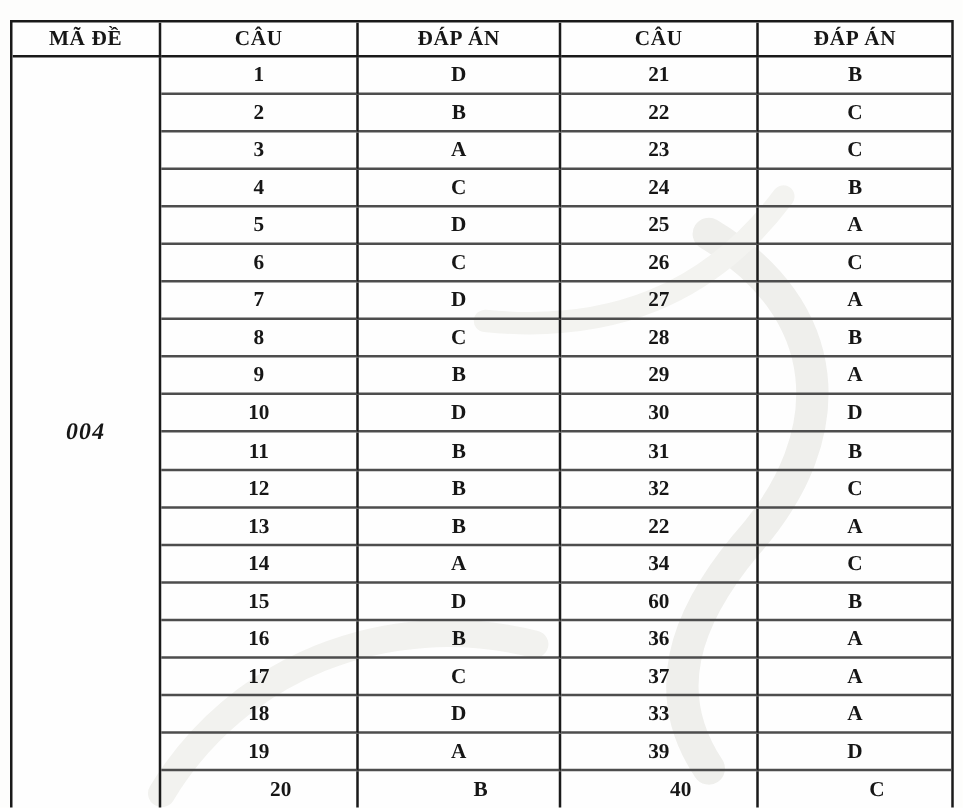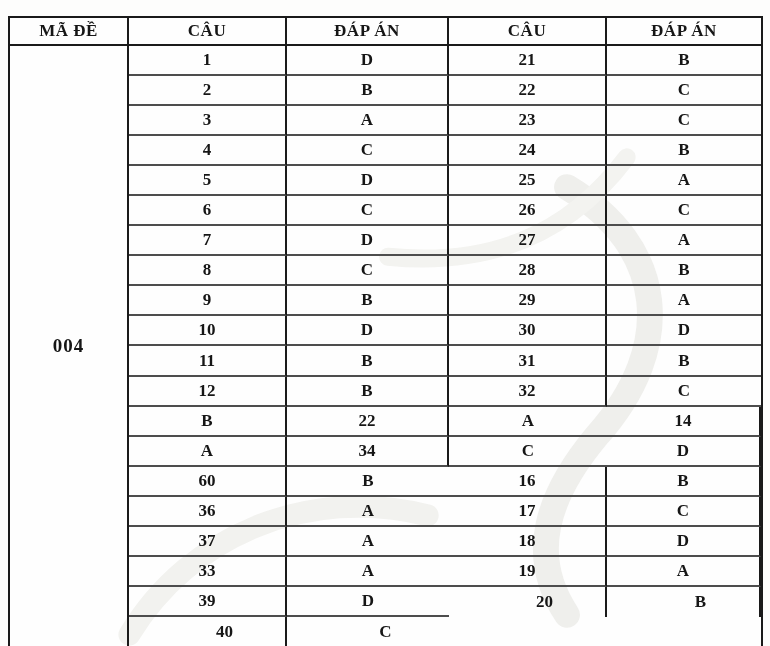--- a/index.html
+++ b/index.html
@@ -65,20 +65,21 @@
     border-bottom: 2px solid #4d4d4d;
   }
   .lastrow { border-bottom: none; margin-left: 35px; }
   
   .code-cell {
     grid-column: 1;
     grid-row: 2 / span 20;
     font-size: 19px;
     letter-spacing: 1px;
     border-right: 2px solid #1a1a1a;
+    font-style: italic;
   }
 </style>
 </head>
 <body>
 
 <div class="page">
   <div class="answer-table">
 
     <svg class="watermark" viewBox="0 0 755 633" xmlns="http://www.w3.org/2000/svg">
       <path d="M 560 170 C 660 230, 670 330, 590 420 C 540 480, 520 540, 560 600" fill="none" stroke="#efefec" stroke-width="26" stroke-linecap="round"></path>
@@ -149,29 +150,31 @@
       <div class="cell dcell vline">11</div>
       <div class="cell dcell vline">B</div>
       <div class="cell dcell vline">31</div>
       <div class="cell dcell">B</div>
 
       <div class="cell dcell vline">12</div>
       <div class="cell dcell vline">B</div>
       <div class="cell dcell vline">32</div>
       <div class="cell dcell">C</div>
 
+      <div class="cell dcell vline">13</div>
       <div class="cell dcell vline">B</div>
       <div class="cell dcell vline">22</div>
       <div class="cell dcell">A</div>
 
       <div class="cell dcell vline">14</div>
       <div class="cell dcell vline">A</div>
       <div class="cell dcell vline">34</div>
       <div class="cell dcell">C</div>
 
+      <div class="cell dcell vline">15</div>
       <div class="cell dcell vline">D</div>
       <div class="cell dcell vline">60</div>
       <div class="cell dcell">B</div>
 
       <div class="cell dcell vline">16</div>
       <div class="cell dcell vline">B</div>
       <div class="cell dcell vline">36</div>
       <div class="cell dcell">A</div>
 
       <div class="cell dcell vline">17</div>

